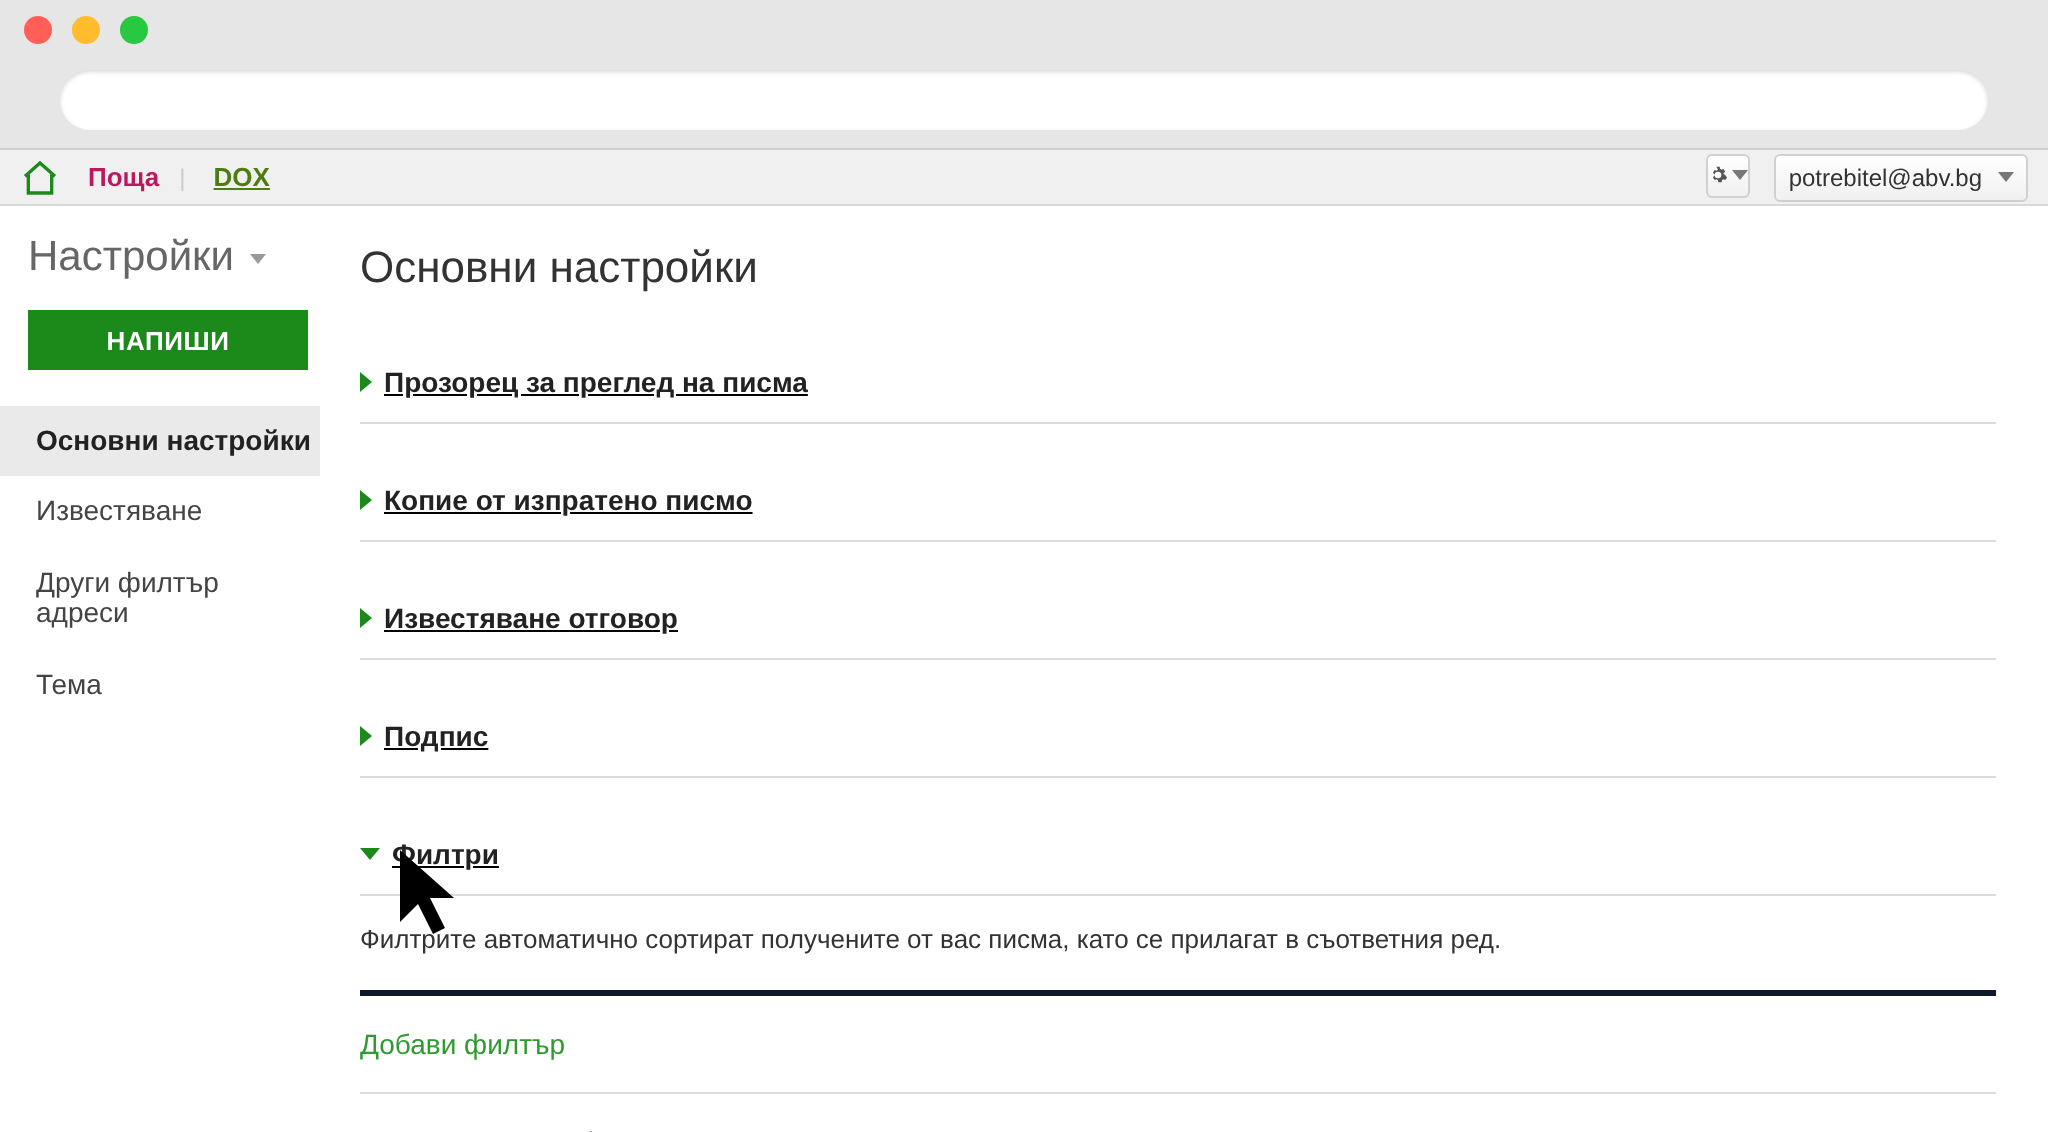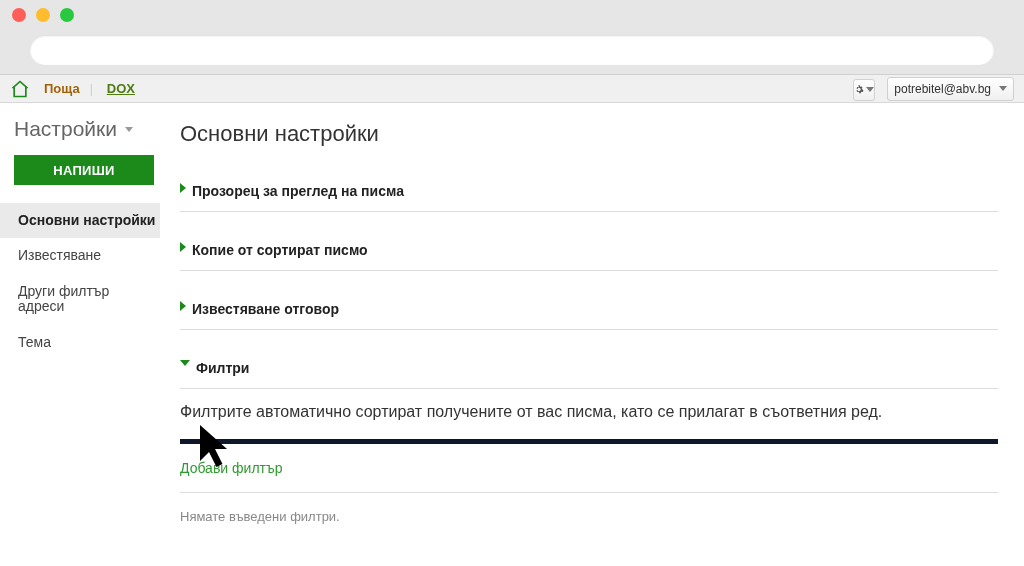--- a/index.html
+++ b/index.html
@@ -10,47 +10,47 @@
   .dot { width: 14px; height: 14px; border-radius: 50%; }
   .dot.r { background: #ff5f57; }
   .dot.y { background: #ffbd2e; }
   .dot.g { background: #28c840; }
   .url { position: absolute; top: 35px; left: 30px; right: 30px; height: 30px; background: #fff; border-radius: 18px; box-shadow: 0 1px 2px rgba(0,0,0,.15) inset; }
   
   .app-header { height: 28px; background: #f0f0f0; border-bottom: 1px solid #d8d8d8; display: flex; align-items: center; padding: 0 10px; }
   .home { width: 20px; height: 20px; position: relative; }
   .home svg { width: 20px; height: 20px; }
   .hdr-link { font-size: 13px; font-weight: bold; margin-left: 14px; cursor: pointer; }
-  .link-mail { color: #a16207; }
+  .link-mail { color: #be185d; }
   .divider { color: #ccc; margin-left: 10px; font-size: 12px; }
   .link-dox { color: #4d7c0f; text-decoration: underline; }
-  .hdr-right { margin-left: auto; display: flex; align-items: flex-end; }
+  .hdr-right { margin-left: auto; display: flex; align-items: flex-start; }
   .gear { width: 22px; height: 22px; display: flex; align-items: center; justify-content: center; border: 1px solid #d0d0d0; border-radius: 3px; background: linear-gradient(#fff,#f0f0f0); cursor: pointer; position: relative; }
   .gear svg { width: 13px; height: 13px; fill: #555; }
   .tri-down { width: 0; height: 0; margin-left: 2px; border-left: 4px solid transparent; border-right: 4px solid transparent; border-top: 5px solid #777; }
   .user-box { margin-left: 12px; height: 24px; border: 1px solid #d0d0d0; border-radius: 3px; background: linear-gradient(#fff,#f0f0f0); display: flex; align-items: center; padding: 0 6px; cursor: pointer; }
   .user-box .email-text { font-size: 12px; color: #333; margin-right: 6px; }
   
   .body { display: flex; height: calc(566px - 75px - 28px); }
   .sidebar { width: 160px; padding: 14px 0 11px 14px; }
   .sb-title { font-size: 21px; color: #666; font-weight: normal; display: flex; align-items: center; gap: 6px; }
   .sb-title .tri-down { border-top-color: #999; }
   .compose { margin-top: 14px; width: 140px; height: 30px; background: #1b8a1b; color: #fff; font-weight: bold; font-size: 13px; border: none; cursor: pointer; letter-spacing: .3px; }
   .nav { margin-top: 18px; }
   .nav a { display: block; font-size: 14px; color: #444; padding: 10px 4px; cursor: pointer; line-height: 1.1; }
   .nav a.active { background: #eaeaea; font-weight: bold; color: #222; margin-left: -14px; padding-left: 18px; }
   .main { flex: 1; padding: 18px 26px 0 20px; overflow: hidden; }
   .page-h { font-size: 22px; color: #333; font-weight: normal; margin-bottom: 24px; }
-  .section { border-bottom: 1px solid #dcdcdc; padding: 12px 0; cursor: pointer; display: flex; align-items: flex-start; gap: 6px; }
+  .section { border-bottom: 1px solid #dcdcdc; padding: 12px 0; cursor: pointer; display: flex; align-items: center; gap: 6px; text-decoration: underline; }
   .section:last-of-type { border-bottom: 1px solid #dcdcdc; }
   .tri-right { width: 0; height: 0; border-top: 5px solid transparent; border-bottom: 5px solid transparent; border-left: 6px solid #1b8a1b; }
   .tri-open { width: 0; height: 0; border-left: 5px solid transparent; border-right: 5px solid transparent; border-top: 6px solid #1b8a1b; }
   .section .sec-label { font-size: 14px; font-weight: bold; color: #222; }
   .filters-body { padding: 14px 0 0 0; }
-  .filters-desc { font-size: 16px; color: #333; padding-bottom: 18px; border-bottom: 5px solid #0f172a; }
+  .filters-desc { font-size: 13px; color: #333; padding-bottom: 18px; border-bottom: 3px solid #0f172a; }
   .add-filter { padding: 16px 0; border-bottom: 1px solid #dcdcdc; color: #2f9a2f; font-size: 14px; cursor: pointer; }
   .no-filters { padding: 16px 0 0 0; font-size: 13px; color: #888; }
   
   .cursor { position: absolute; left: 194px; top: 422px; pointer-events: none; }
   .cursor svg { width: 48px; height: 48px; }
 </style>
 </head>
 <body>
 
 <div class="chrome">
@@ -102,25 +102,29 @@
 
   <div class="main">
     <h1 class="page-h">Основни настройки</h1>
 
     <div class="section">
       <span class="tri-right"></span>
       <span class="sec-label">Прозорец за преглед на писма</span>
     </div>
     <div class="section" style="margin-top:18px;">
       <span class="tri-right"></span>
-      <span class="sec-label">Копие от сортират писмо</span>
+      <span class="sec-label">Копие от изпратено писмо</span>
     </div>
     <div class="section" style="margin-top:18px;">
       <span class="tri-right"></span>
       <span class="sec-label">Известяване отговор</span>
+    </div>
+    <div class="section" style="margin-top:18px;">
+      <span class="tri-right"></span>
+      <span class="sec-label">Подпис</span>
     </div>
     <div class="section" style="margin-top:18px;">
       <span class="tri-open"></span>
       <span class="sec-label">Филтри</span>
     </div>
     <div class="filters-body">
       <div class="filters-desc">Филтрите автоматично сортират получените от вас писма, като се прилагат в съответния ред.</div>
       <div class="add-filter">Добави филтър</div>
       <div class="no-filters">Нямате въведени филтри.</div>
     </div>

